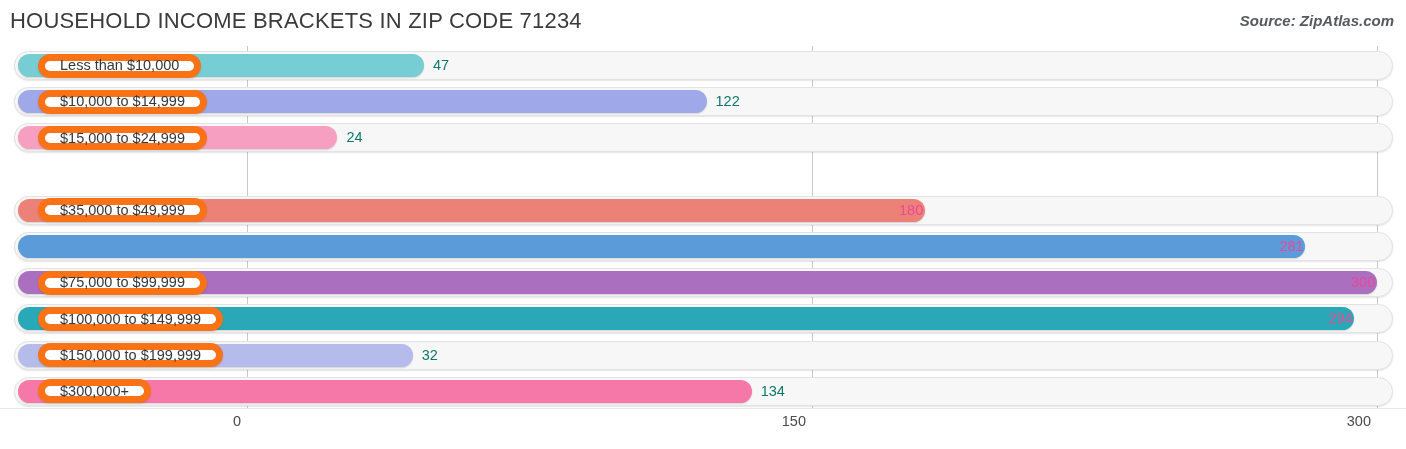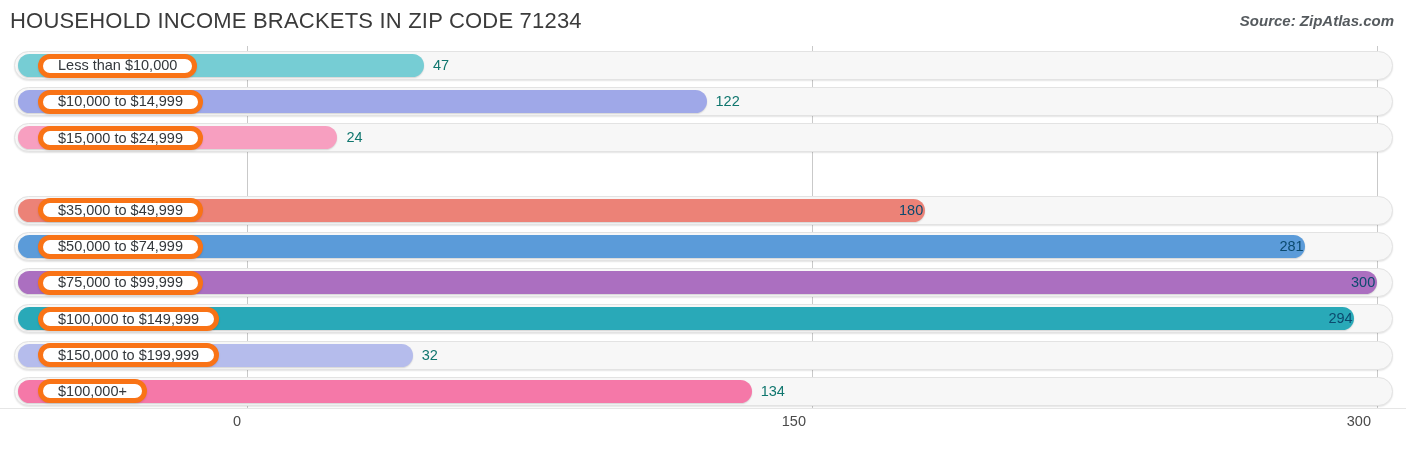--- a/index.html
+++ b/index.html
@@ -91,21 +91,21 @@
     height: 23px;
     border-radius: 12px;
     box-shadow: 0 1px 1.5px rgba(0,0,0,0.14);
   }
   .pill {
     position: absolute;
     left: 24px;
     top: 2.5px;
     height: 24px;
     background: #ffffff;
-    border: 5px solid #f97316;
+    border: 7px solid #f97316;
     border-radius: 13px;
     display: flex;
     align-items: center;
     padding: 0 15px;
     box-sizing: border-box;
     box-shadow: 0 1px 2px rgba(0,0,0,0.13);
     white-space: nowrap;
   }
   .pill-label {
     font-size: 14.5px;
@@ -116,21 +116,21 @@
     position: absolute;
     top: 5px;
     font-size: 14.5px;
     line-height: 18px;
     white-space: nowrap;
   }
   .value.outside {
     color: #0f766e;
   }
   .value.inside {
-    color: #0c4a6e;
+    color: #ec4899;
   }
   .axis {
     position: absolute;
     left: 0;
     top: 408px;
     width: 1406px;
     height: 41px;
   }
   .axis-tick {
     position: absolute;
@@ -192,23 +192,20 @@
           <div class="track"></div>
           <div class="bar" style="width: 907px; background: rgb(236, 130, 119);"></div>
           <div class="pill">
             <span class="pill-label">$35,000 to $49,999</span>
           </div>
           <div class="value inside" style="left: 885px;">180</div>
         </div>
         <div class="row" style="top: 186px;">
           <div class="track"></div>
           <div class="bar" style="width: 1287.43px; background: rgb(91, 155, 217);"></div>
-          <div class="pill">
-            <span class="pill-label">$50,000 to $74,999</span>
-          </div>
           <div class="value inside" style="left: 1265.43px;">281</div>
         </div>
         <div class="row" style="top: 222.2px;">
           <div class="track"></div>
           <div class="bar" style="width: 1359px; background: rgb(171, 111, 192);"></div>
           <div class="pill">
             <span class="pill-label">$75,000 to $99,999</span>
           </div>
           <div class="value inside" style="left: 1337px;">300</div>
         </div>
@@ -225,21 +222,21 @@
           <div class="bar" style="width: 394.733px; background: rgb(181, 188, 236);"></div>
           <div class="pill">
             <span class="pill-label">$150,000 to $199,999</span>
           </div>
           <div class="value outside" style="left: 407.733px;">32</div>
         </div>
         <div class="row" style="top: 330.8px;">
           <div class="track"></div>
           <div class="bar" style="width: 733.733px; background: rgb(245, 120, 168);"></div>
           <div class="pill">
-            <span class="pill-label">$100,000+</span>
+            <span class="pill-label">$300,000+</span>
           </div>
           <div class="value outside" style="left: 746.733px;">134</div>
         </div>
       </div>
   </div>
 
   <div class="axis">
     <div class="axis-top-line"></div>
     <div id="axis-ticks">
         <div class="axis-tick" style="left: 241px;">0</div>

